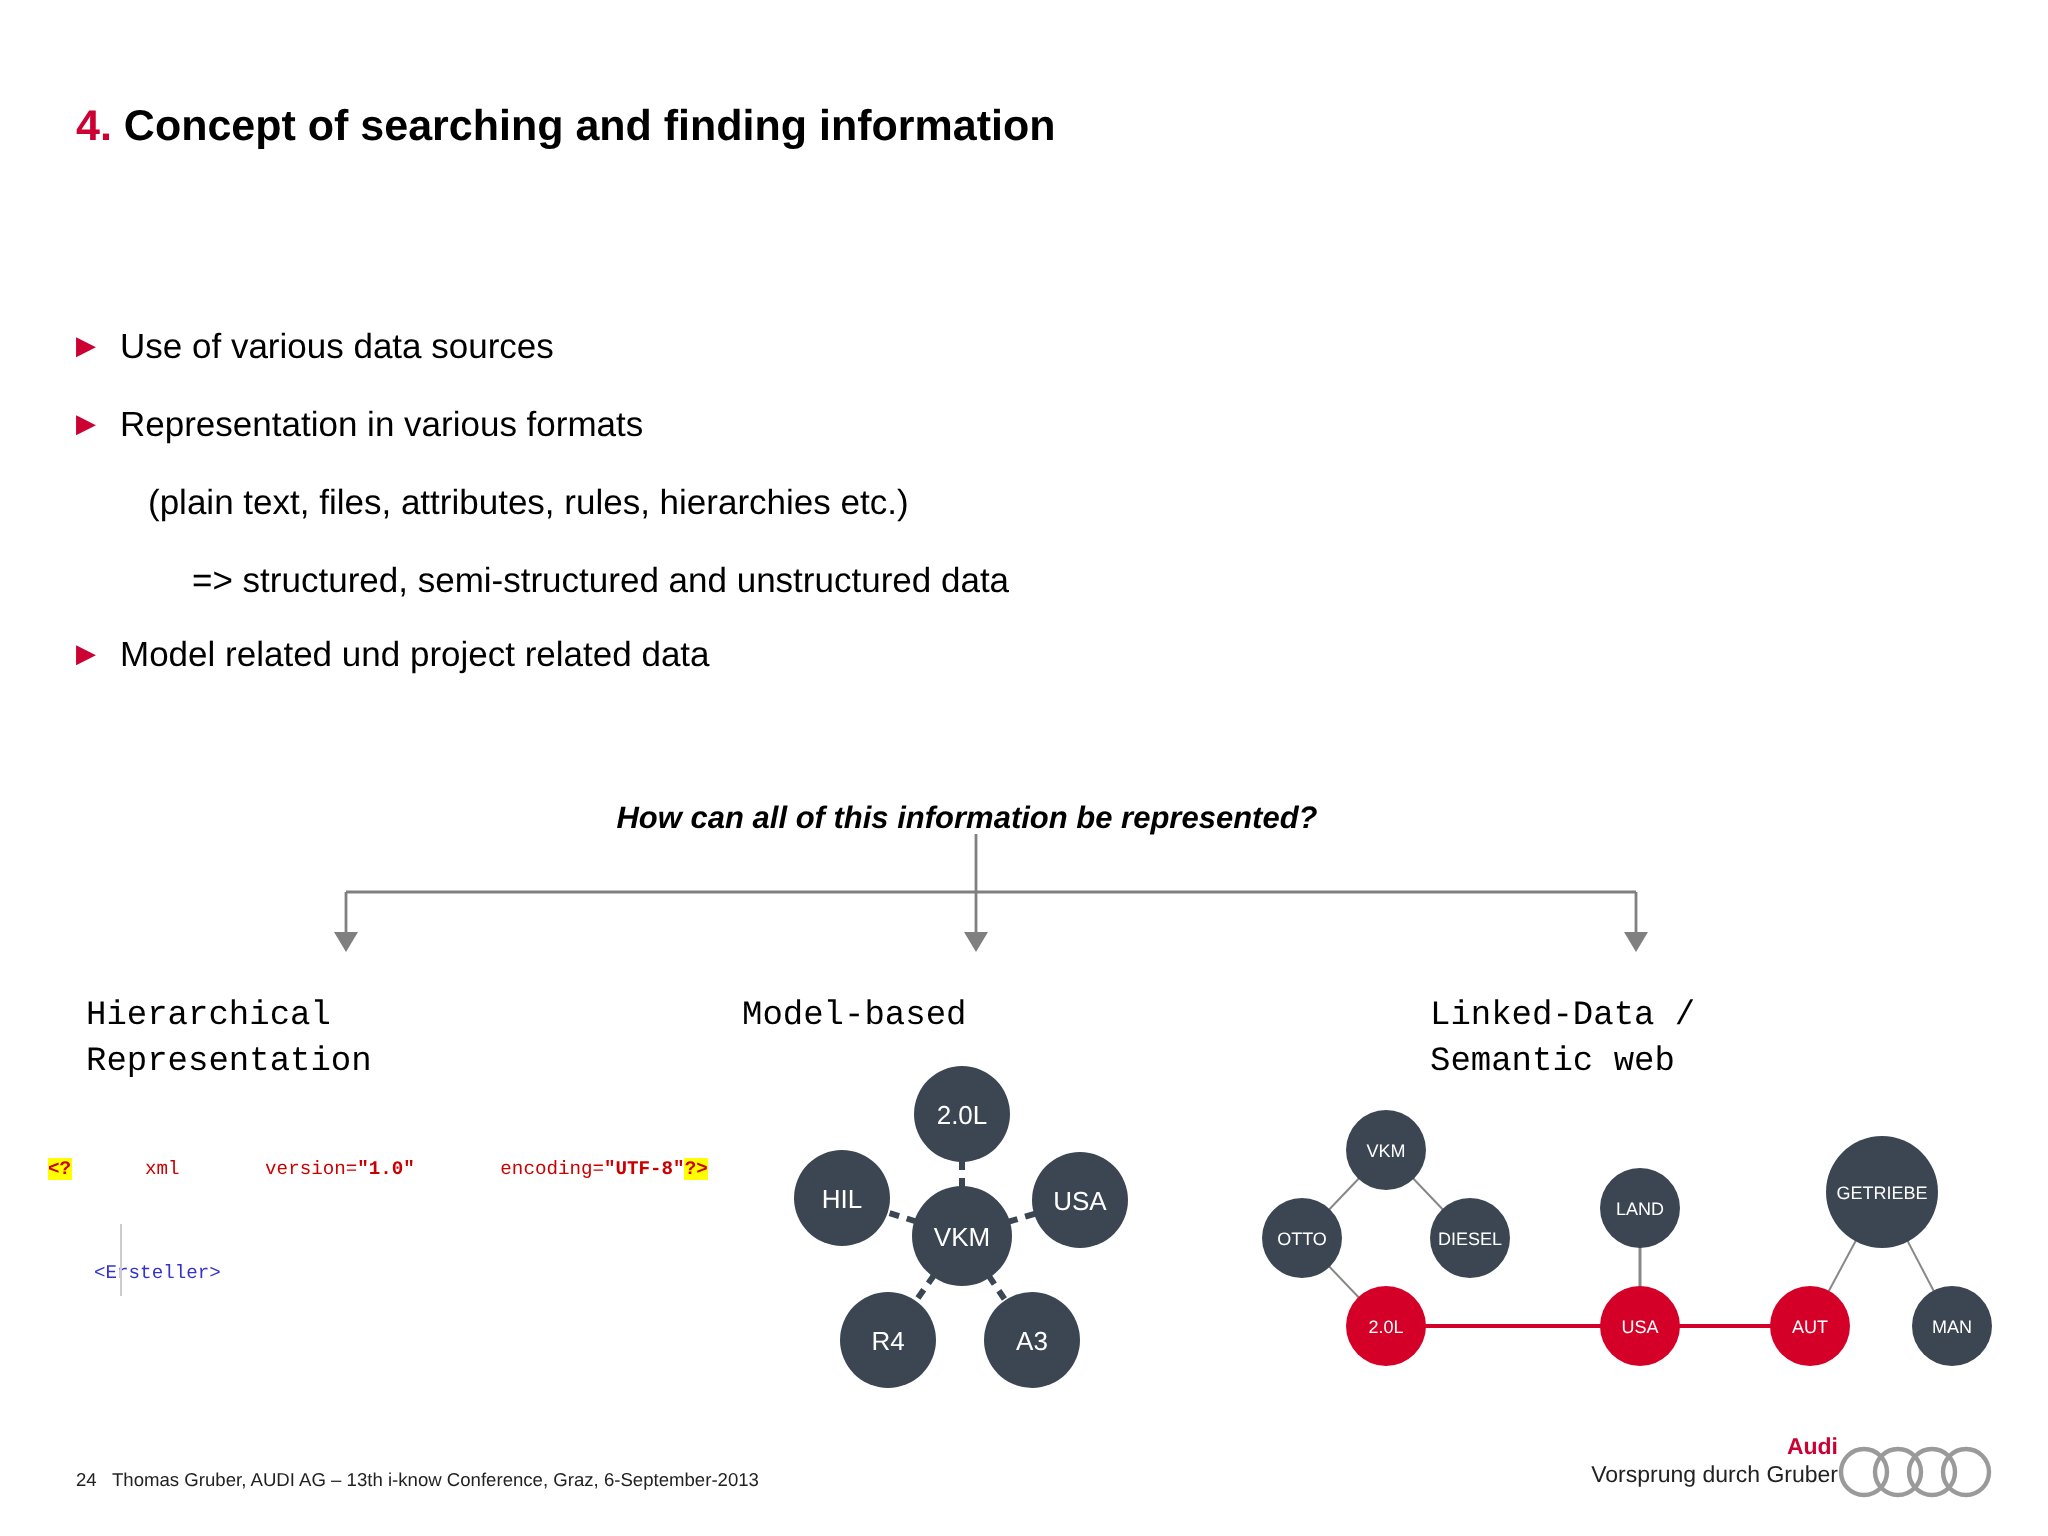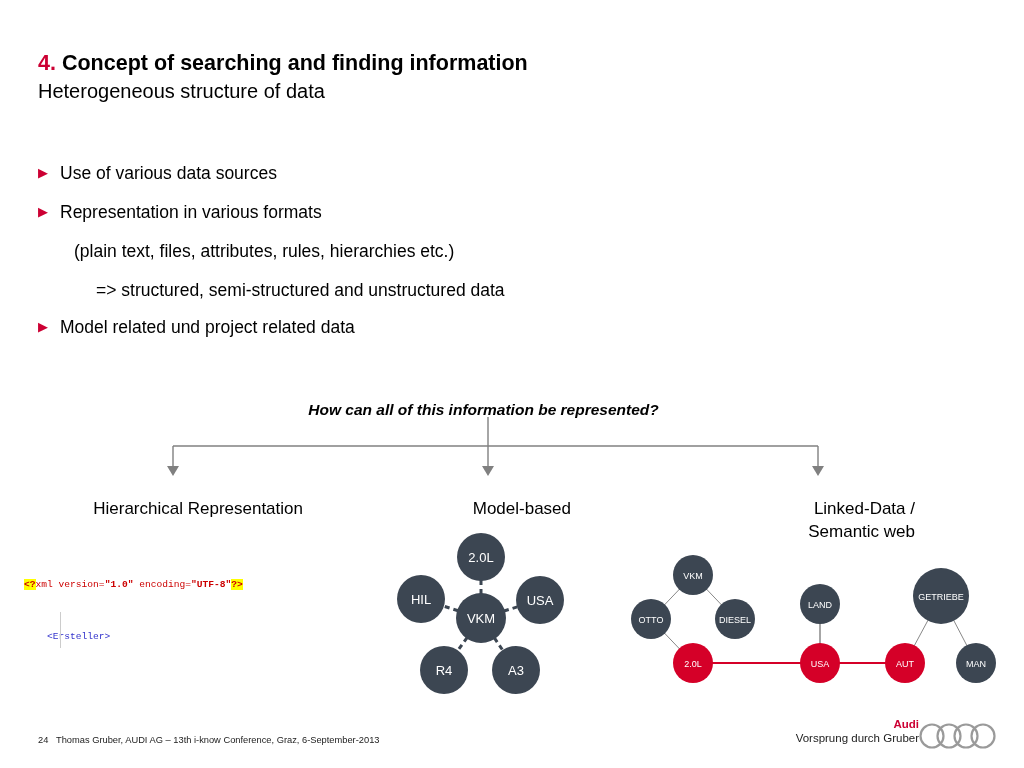--- a/index.html
+++ b/index.html
@@ -94,42 +94,43 @@
     left: 0;
     top: 415px;
     width: 1024px;
     height: 70px;
   }
 
   
   .col-label {
     position: absolute;
     font-size: 17px;
-    text-align: right;
+    text-align: left;
     line-height: 23px;
+    font-family: Liberation Mono, monospace;
   }
   #label-hier { left: 43px;  top: 497px; width: 260px; }
   #label-model{ left: 371px; top: 497px; width: 200px; }
   #label-linked{ left: 715px; top: 497px; width: 200px; }
 
   
   #xml-block {
     position: absolute;
     left: 24px;
     top: 541px;
     font-family: "Liberation Mono", "DejaVu Sans Mono", monospace;
     font-size: 9.6px;
     line-height: 17.4px;
     white-space: pre;
     color: #3333aa;
   }
   .xml-line { white-space: pre; }
   .tagname { color: #3333cc; }
   .hl { background: #ffff00; color: #cc0000; font-weight: bold; }
-  .attrn { color: #cc0000; }
+  .attrn { color: #cc0000; padding-left: 37px; }
   .attrv { color: #cc0000; font-weight: bold; }
   .val { color: #000000; font-weight: bold; }
   .guide {
     position: absolute;
     left: 60px;
     top: 612px;
     width: 1px;
     height: 36px;
     background: #cccccc;
   }
@@ -201,21 +202,20 @@
     top: 722px;
     width: 88px;
     height: 28px;
   }
 </style>
 </head>
 <body>
 
 <div id="title-block">
   <div id="title-line1"><span id="title-number">4.</span> <span>Concept of searching and finding information</span></div>
-  <div id="title-line2">Heterogeneous structure of data</div>
 </div>
 
 <div id="bullets">
 
   <div class="bullet-row">
     <span class="bullet-marker">▶</span>
     <span class="bullet-text">Use of various data sources</span>
   </div>
 
   <div class="bullet-row">

